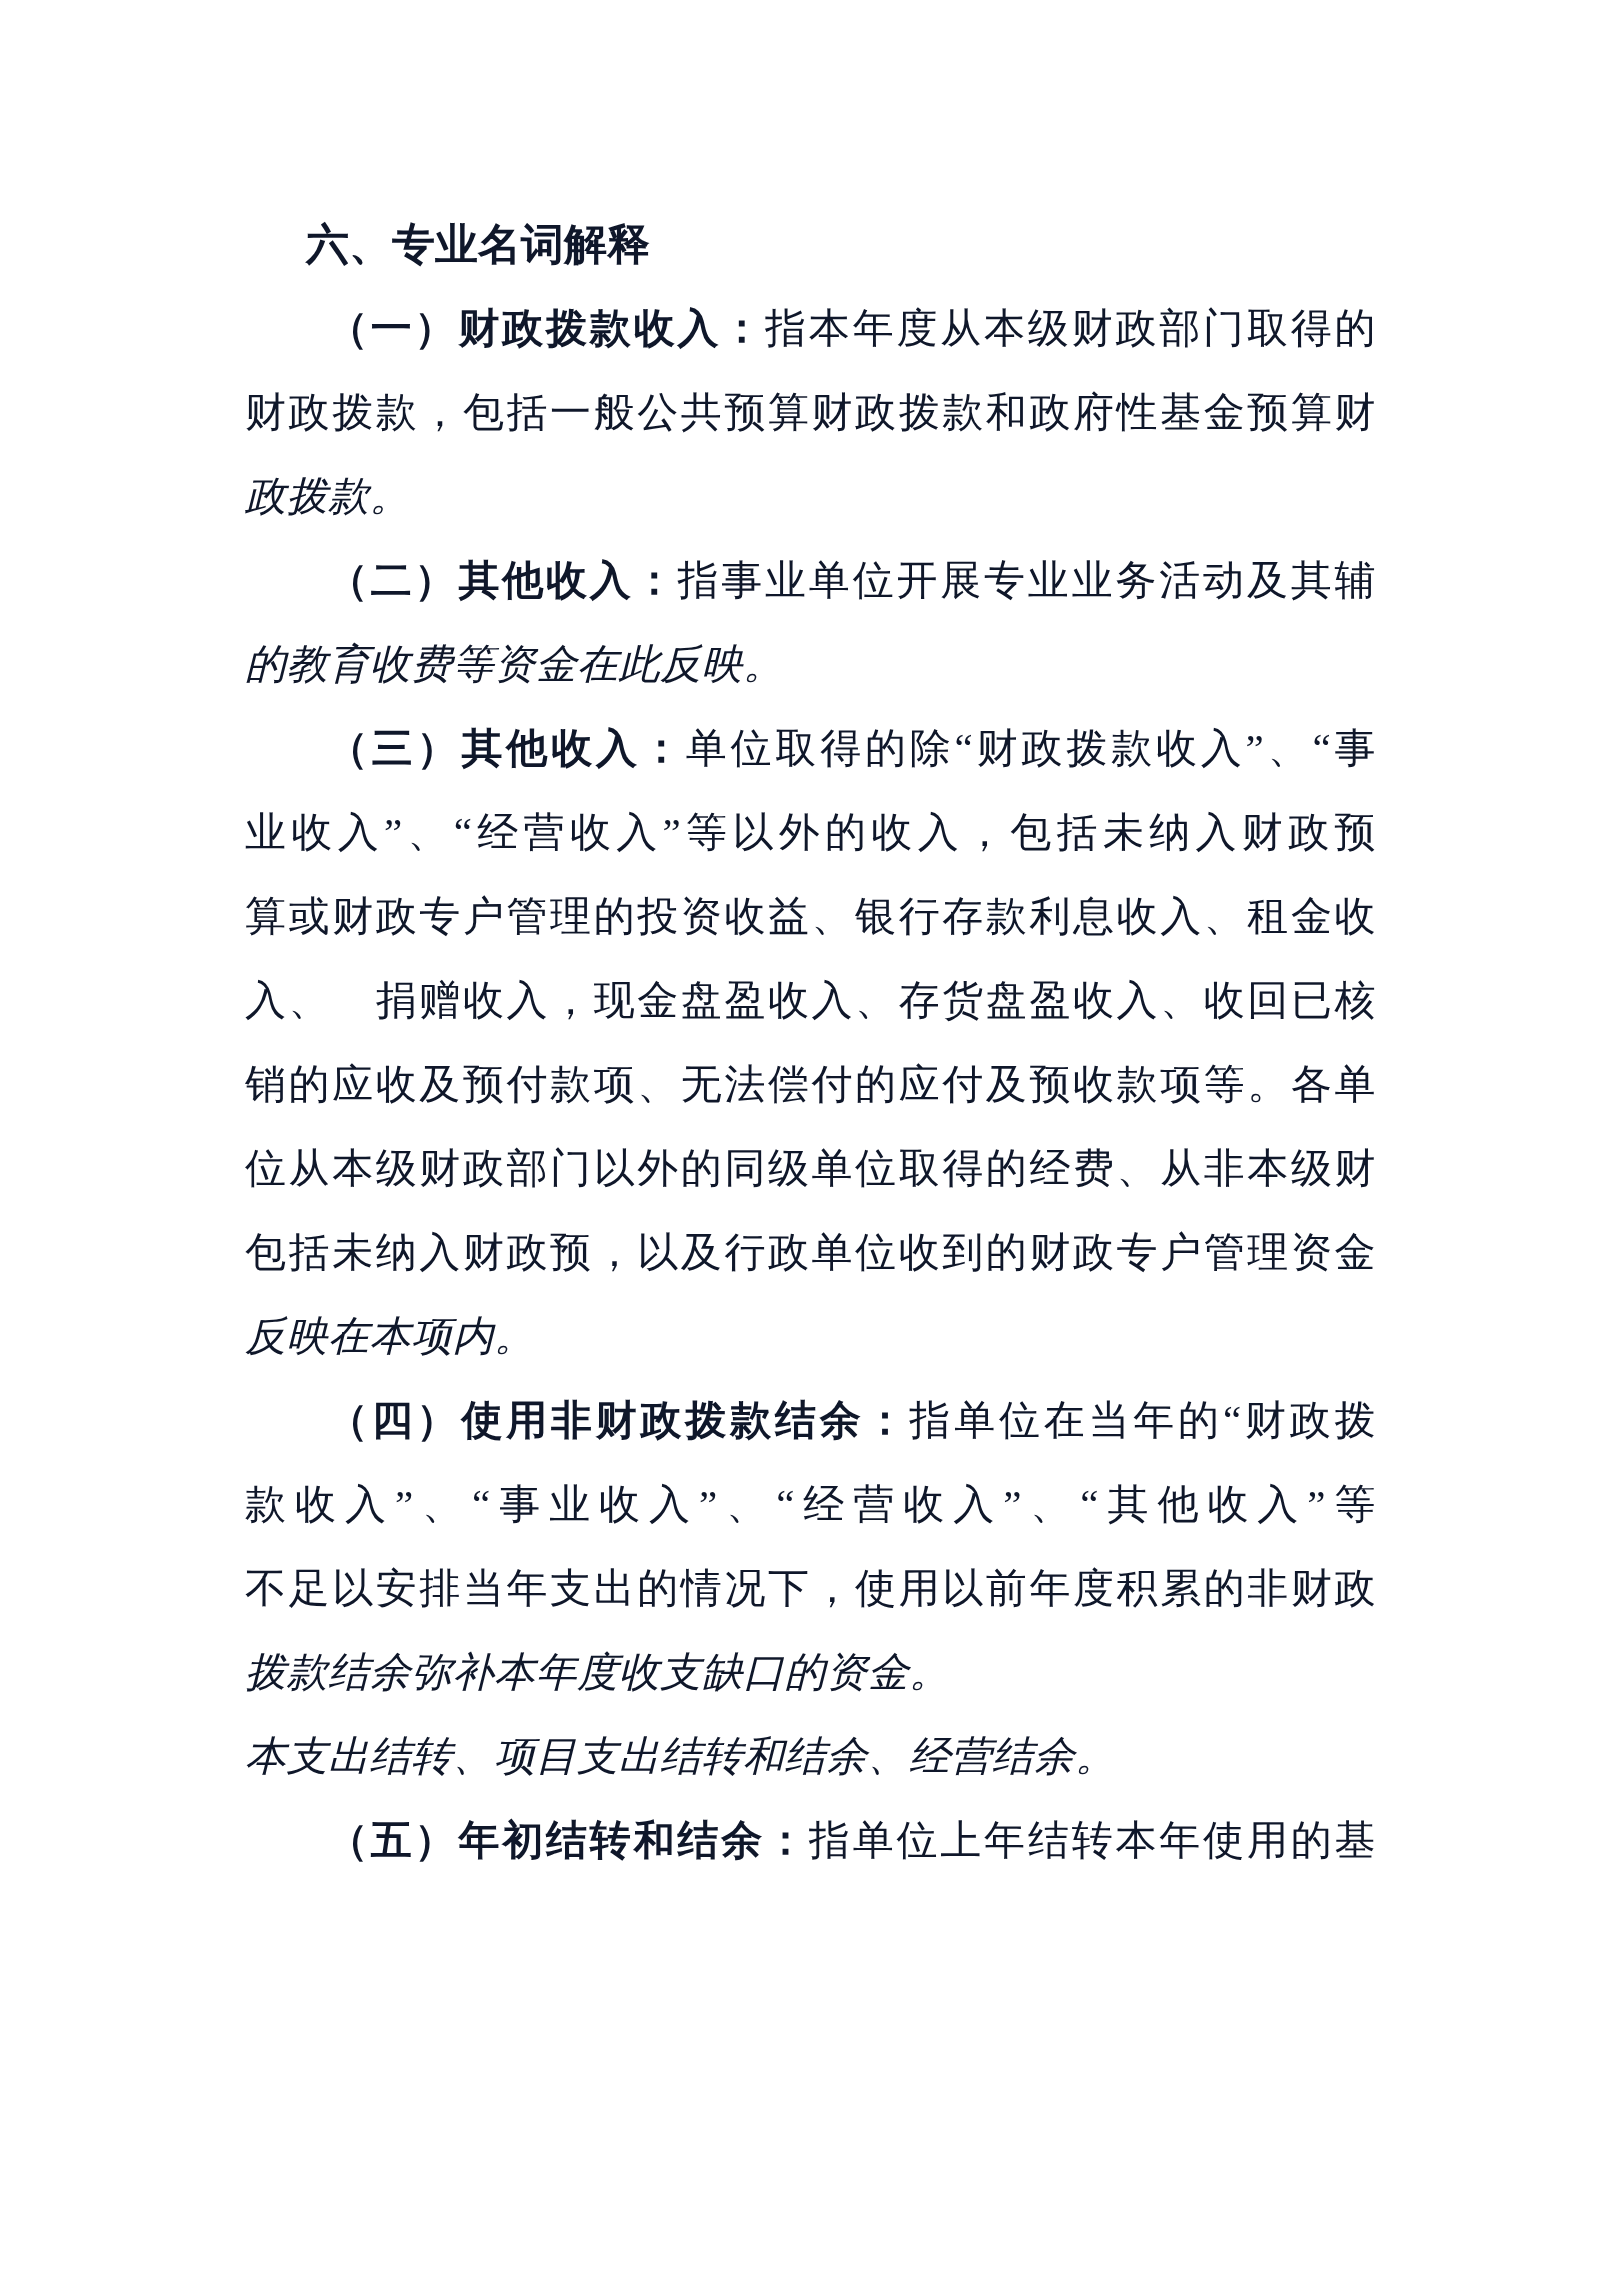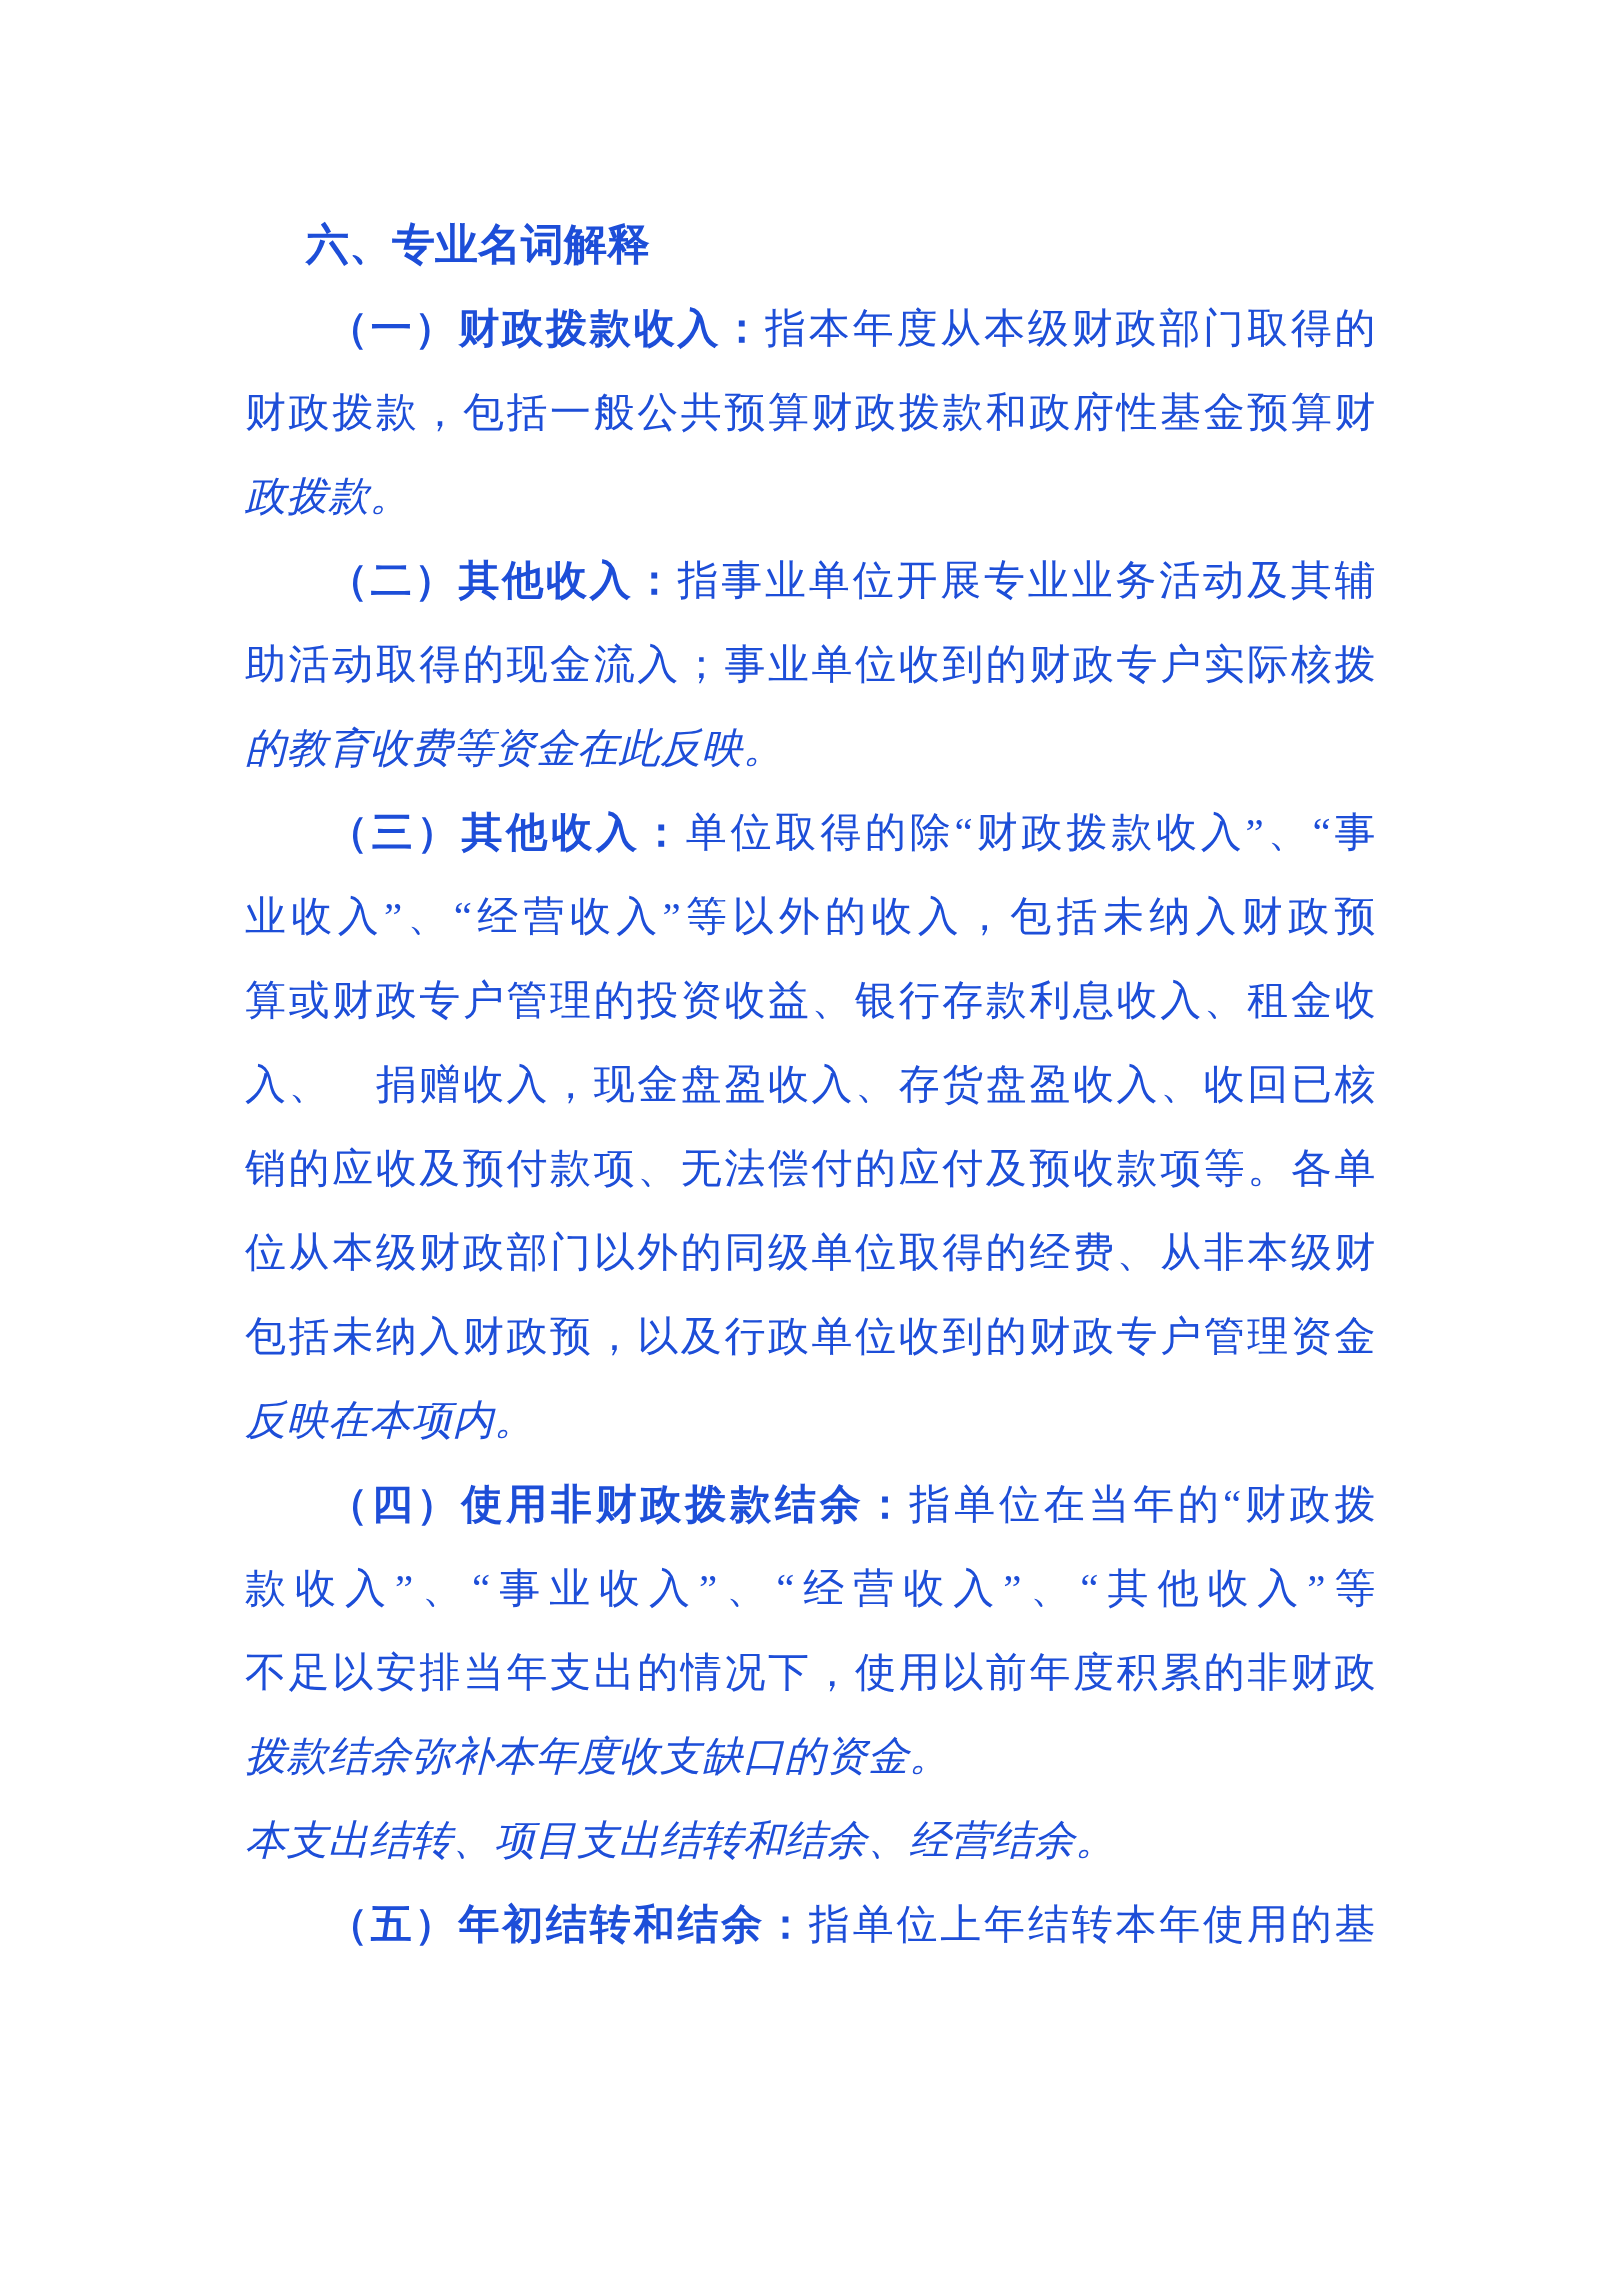--- a/index.html
+++ b/index.html
@@ -5,21 +5,21 @@
   html, body {
     margin: 0;
     padding: 0;
     background: #ffffff;
   }
   .page {
     position: relative;
     width: 1621px;
     height: 2293px;
     background: #ffffff;
-    color: #1d4ed8;
+    color: #0f172a;
     overflow: hidden;
   }
   .content {
     position: absolute;
     left: 245px;
     top: 202px;
     width: 1131px;
   }
   .line {
     height: 84px;
@@ -61,21 +61,20 @@
     <div class="heading">六、专业名词解释</div>
 
     <div>
       <div class="line ind"><span class="term">（一）财政拨款收入：</span><span>指本年度从本级财政部门取得的</span></div>
       <div class="line"><span>财政拨款，包括一般公共预算财政拨款和政府性基金预算财</span></div>
       <div class="line end"><span>政拨款。</span></div>
     </div>
 
     <div>
       <div class="line ind"><span class="term">（二）其他收入：</span><span>指事业单位开展专业业务活动及其辅</span></div>
-      <div class="line"><span>助活动取得的现金流入；事业单位收到的财政专户实际核拨</span></div>
       <div class="line end"><span>的教育收费等资金在此反映。</span></div>
     </div>
 
     <div>
       <div class="line ind"><span class="term">（三）其他收入：</span><span>单位取得的除“财政拨款收入”、“事</span></div>
       <div class="line"><span>业收入”、“经营收入”等以外的收入，包括未纳入财政预</span></div>
       <div class="line"><span>算或财政专户管理的投资收益、银行存款利息收入、租金收</span></div>
       <div class="line"><span>入、　捐赠收入，现金盘盈收入、存货盘盈收入、收回已核</span></div>
       <div class="line"><span>销的应收及预付款项、无法偿付的应付及预收款项等。各单</span></div>
       <div class="line"><span>位从本级财政部门以外的同级单位取得的经费、从非本级财</span></div>

